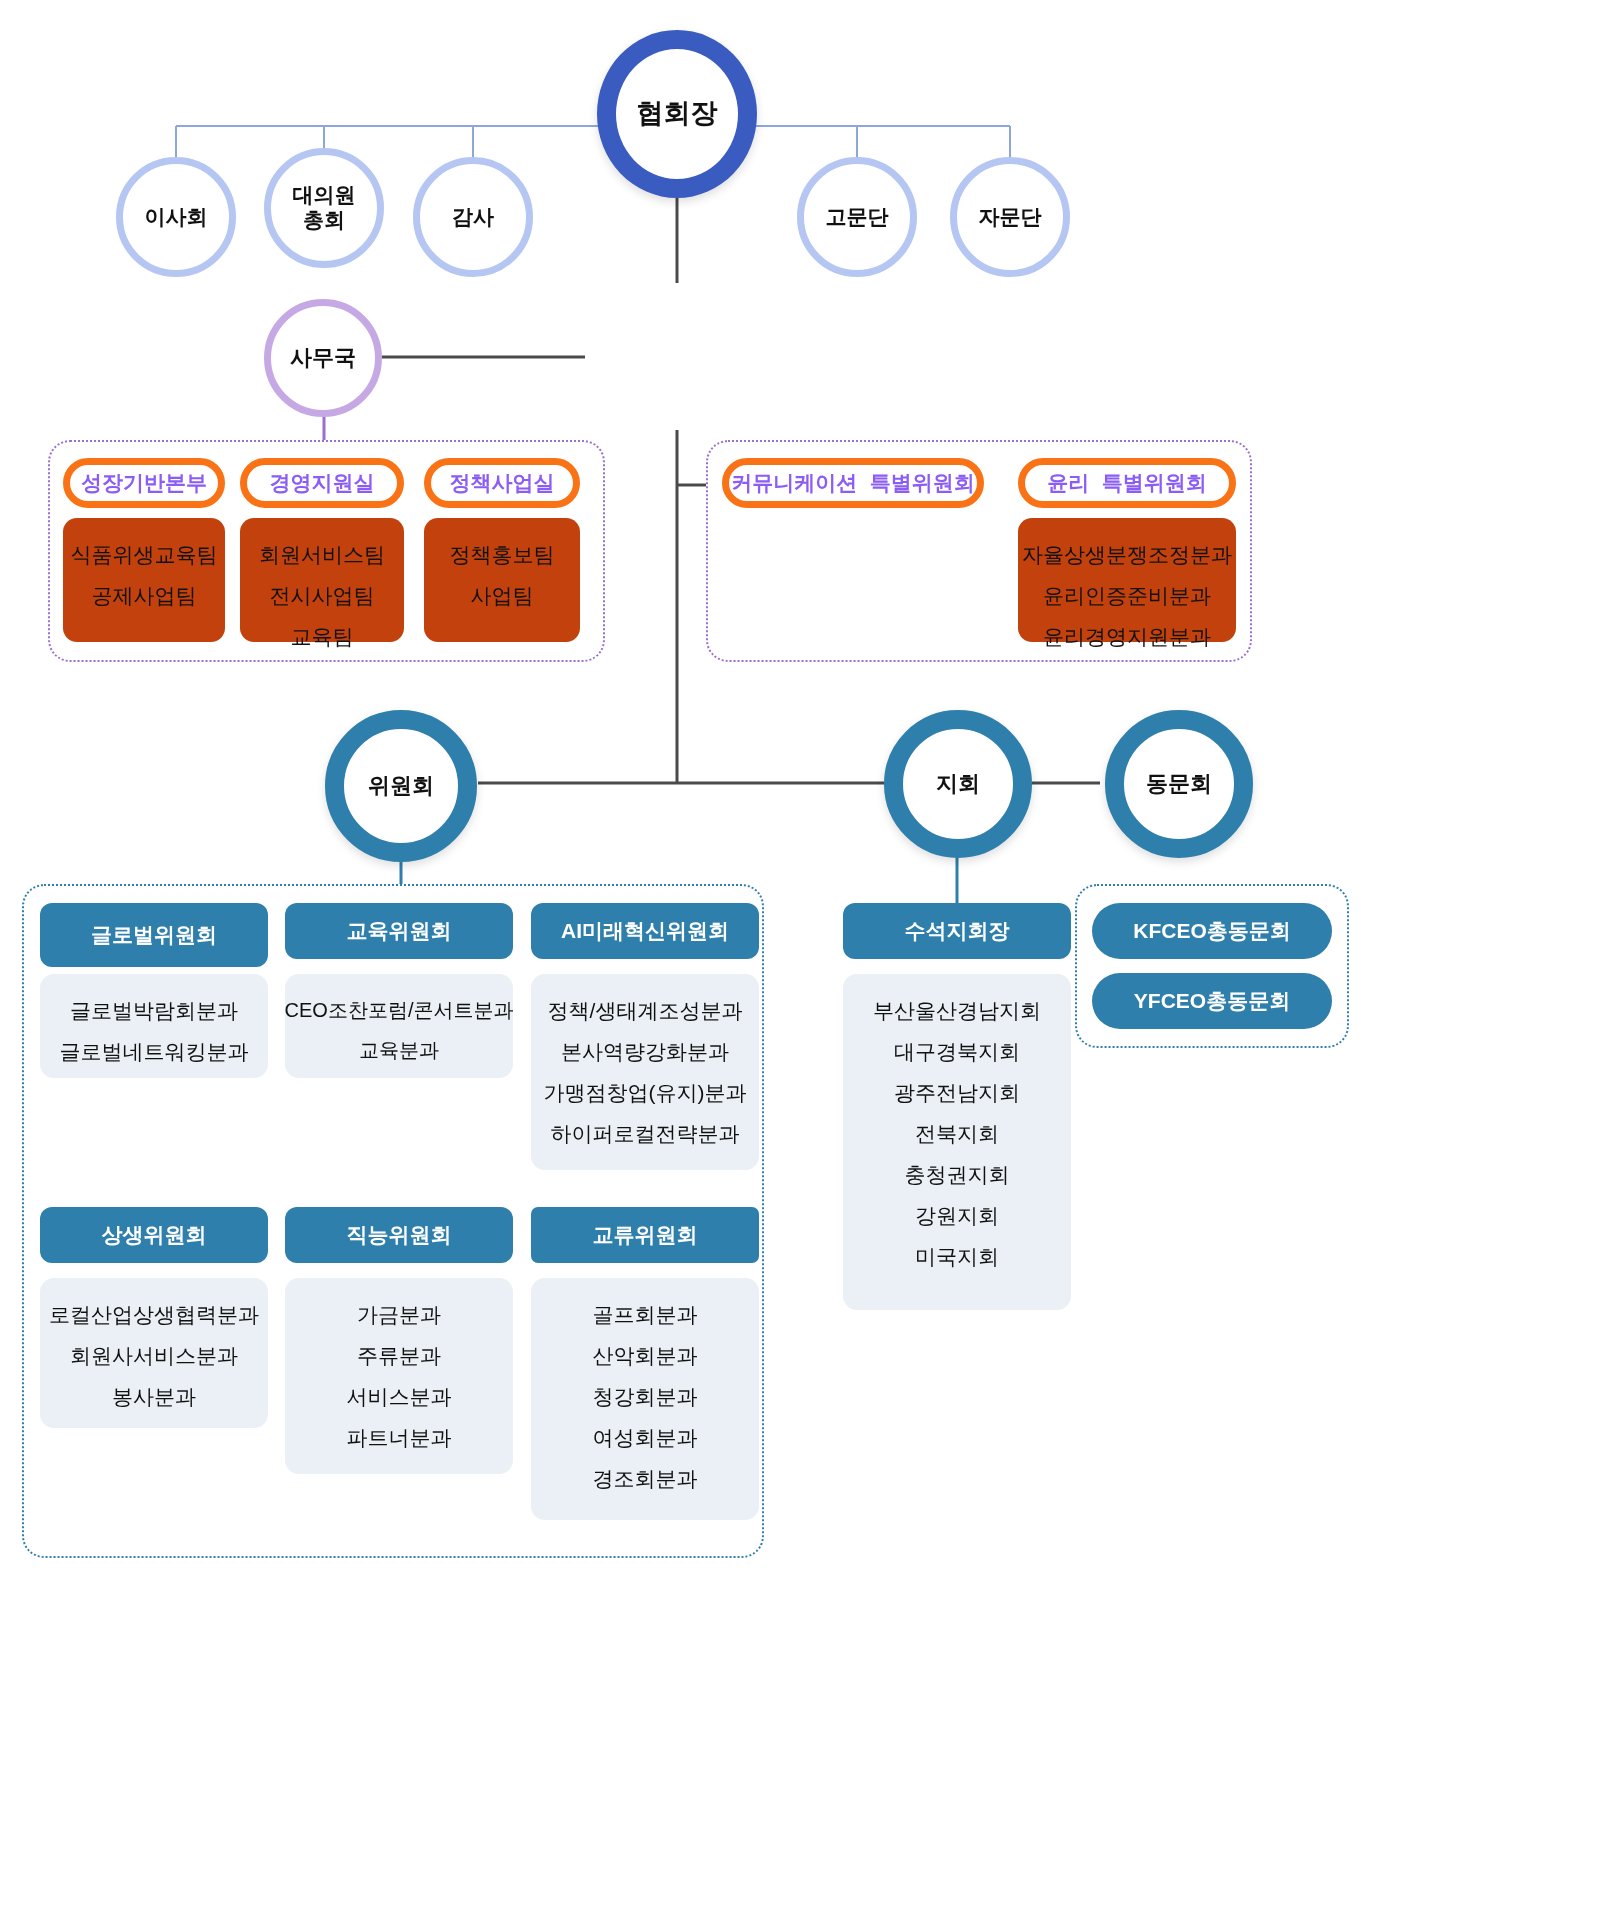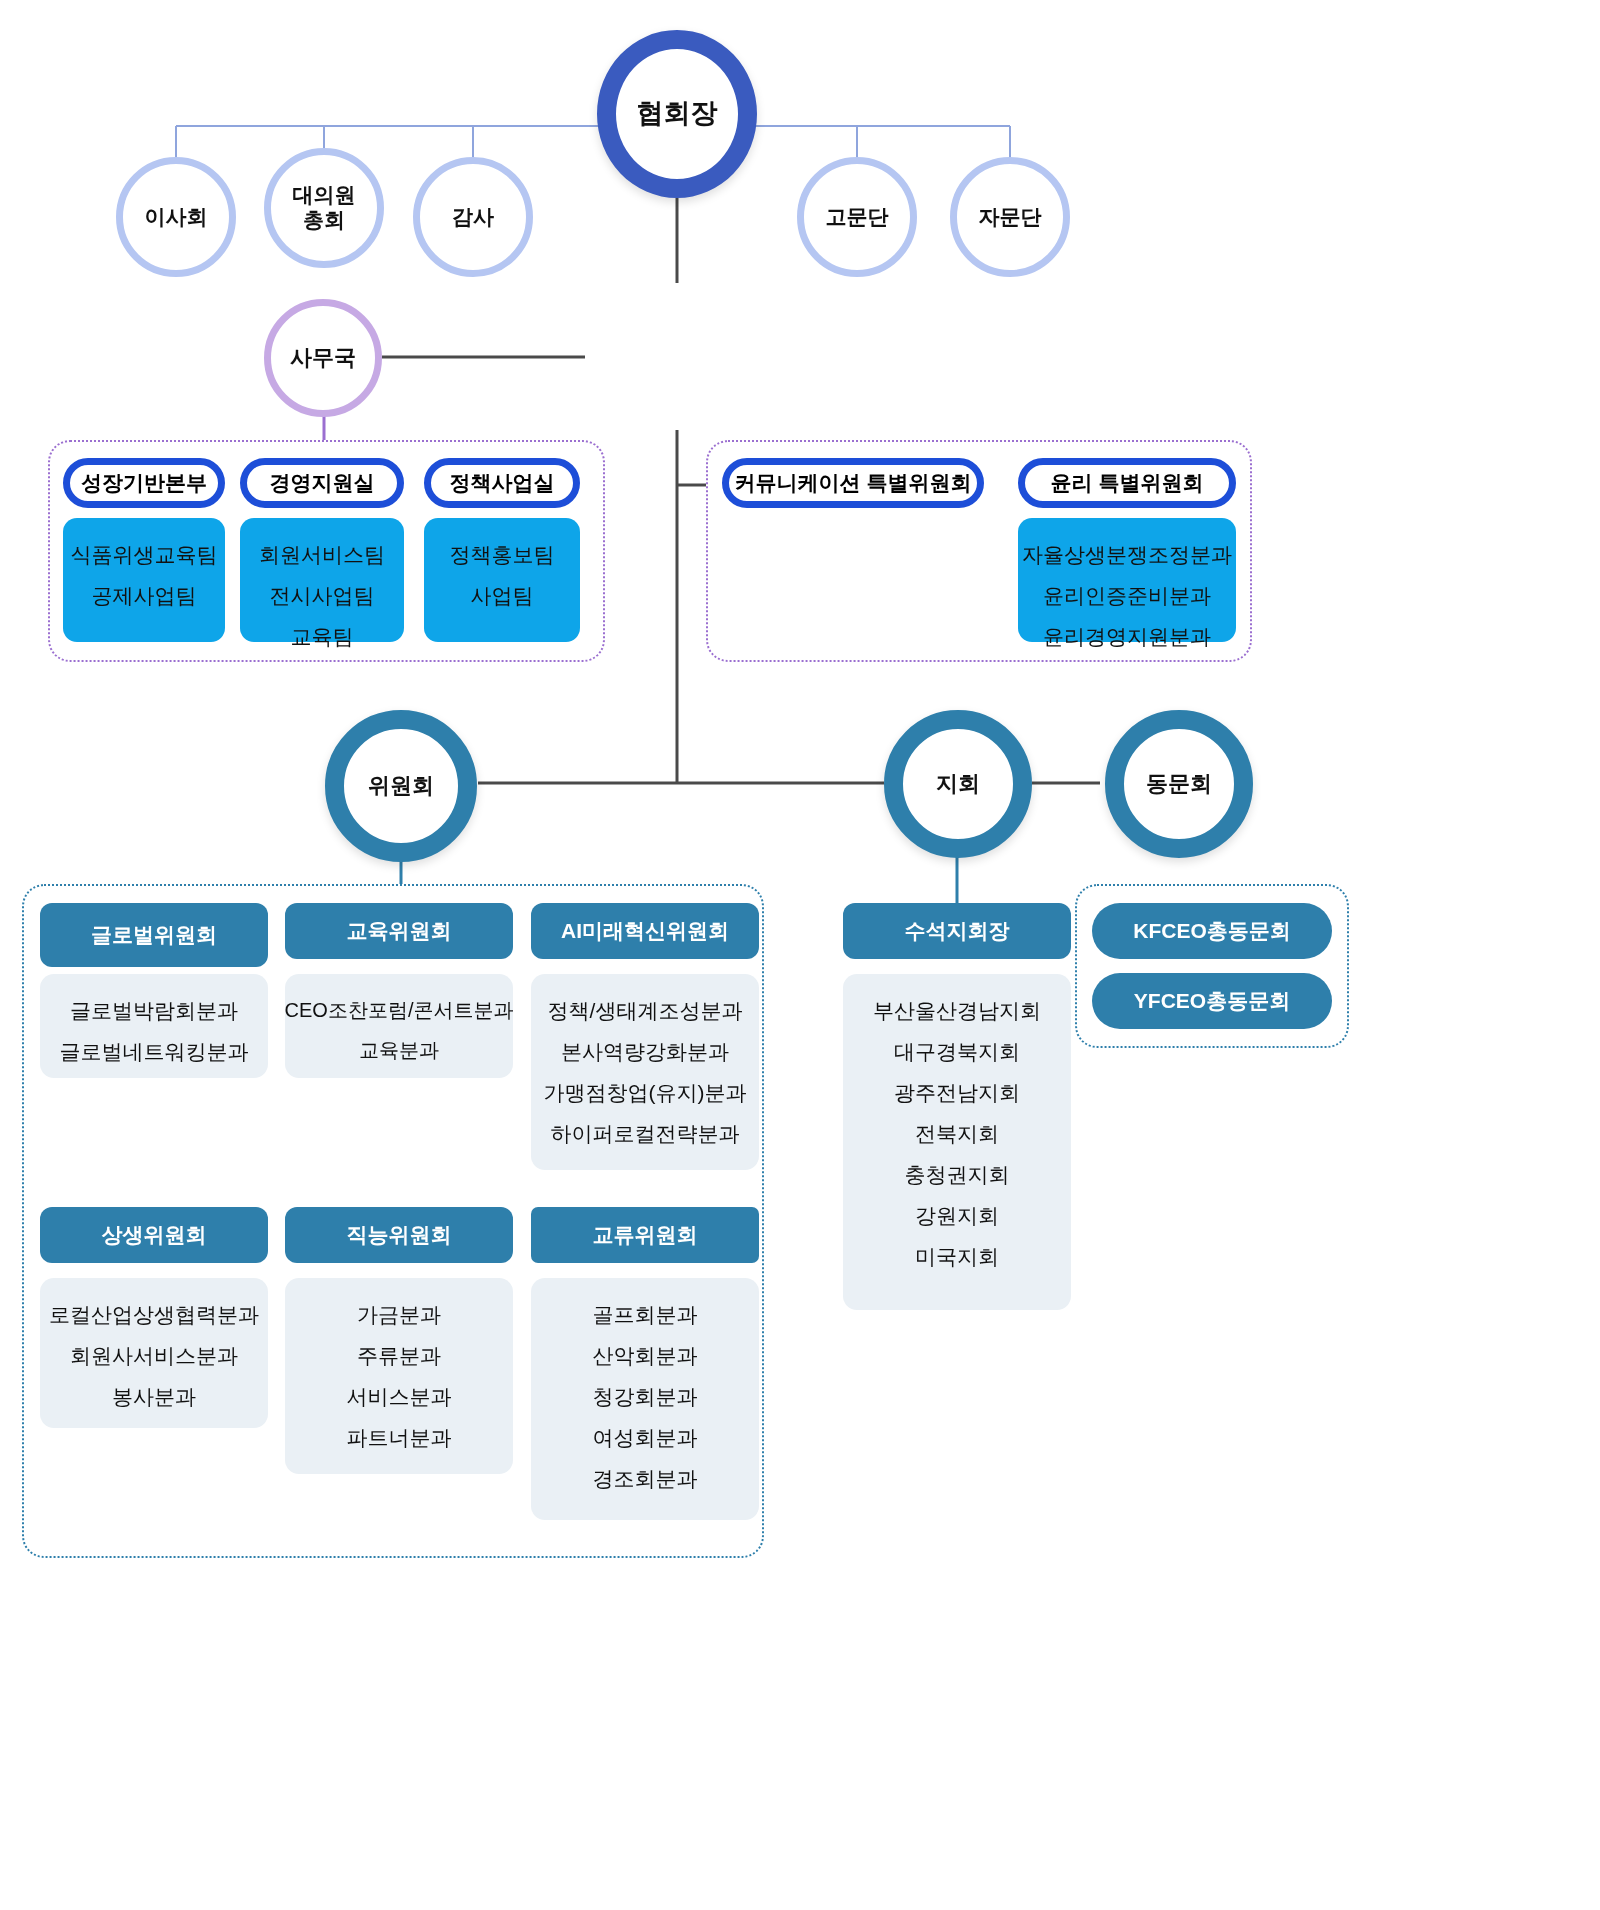--- a/index.html
+++ b/index.html
@@ -47,42 +47,43 @@
   .pill {
     position:absolute;
     display:flex; align-items:center; justify-content:center;
     text-align:center;
     font-weight:bold;
     border-radius:999px;
     z-index:4;
   }
   .pill.purple {
     background:#ffffff;
-    border:7px solid #1d4ed8;
-    color:#000000;
+    border:7px solid #f97316;
+    color:#8b5cf6;
     font-size:21px;
+    font-family:Liberation Mono, monospace;
   }
   .pill.teal {
     background:#2e7fab;
     color:#ffffff;
     font-size:21px;
     border-radius:12px;
   }
   .pill.teal.round { border-radius:999px; }
 
   
   .bodybox {
     position:absolute;
     border-radius:14px;
     display:flex; flex-direction:column;
     align-items:center; justify-content:flex-start;
     padding-top:16px;
     z-index:3;
   }
-  .bodybox.purple { background:#0ea5e9; }
+  .bodybox.purple { background:#c2410c; }
   .bodybox.teal   { background:#eaf0f5; }
   .bodybox span {
     display:block;
     font-size:21px;
     line-height:1.0;
     padding:10px 4px;
     color:#111;
     white-space:nowrap;
   }
   .bodybox.tight span { font-size:20px; }

